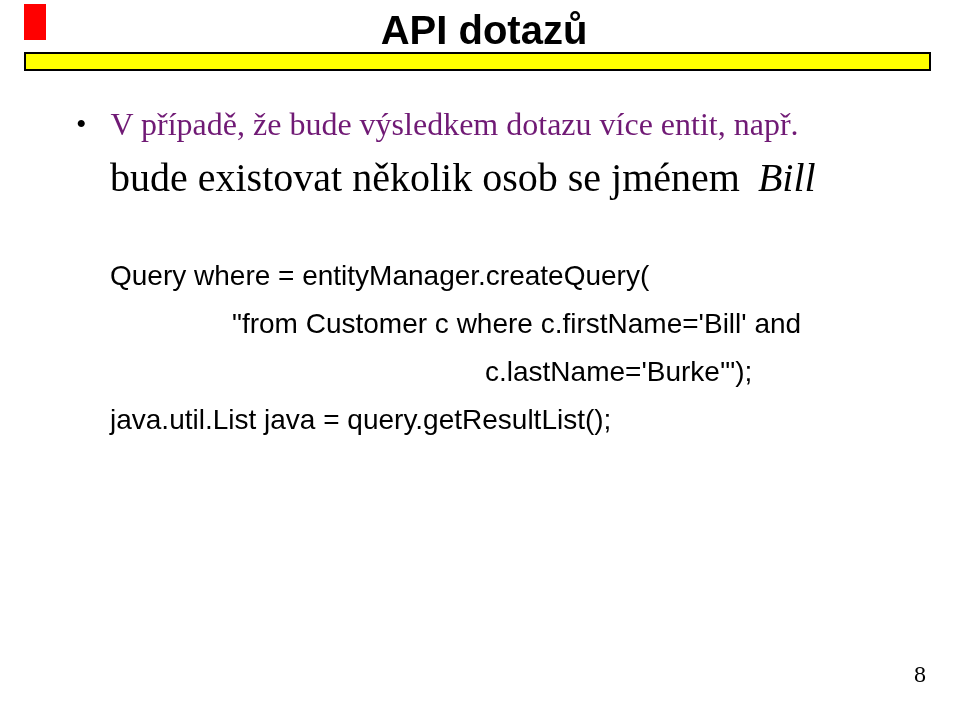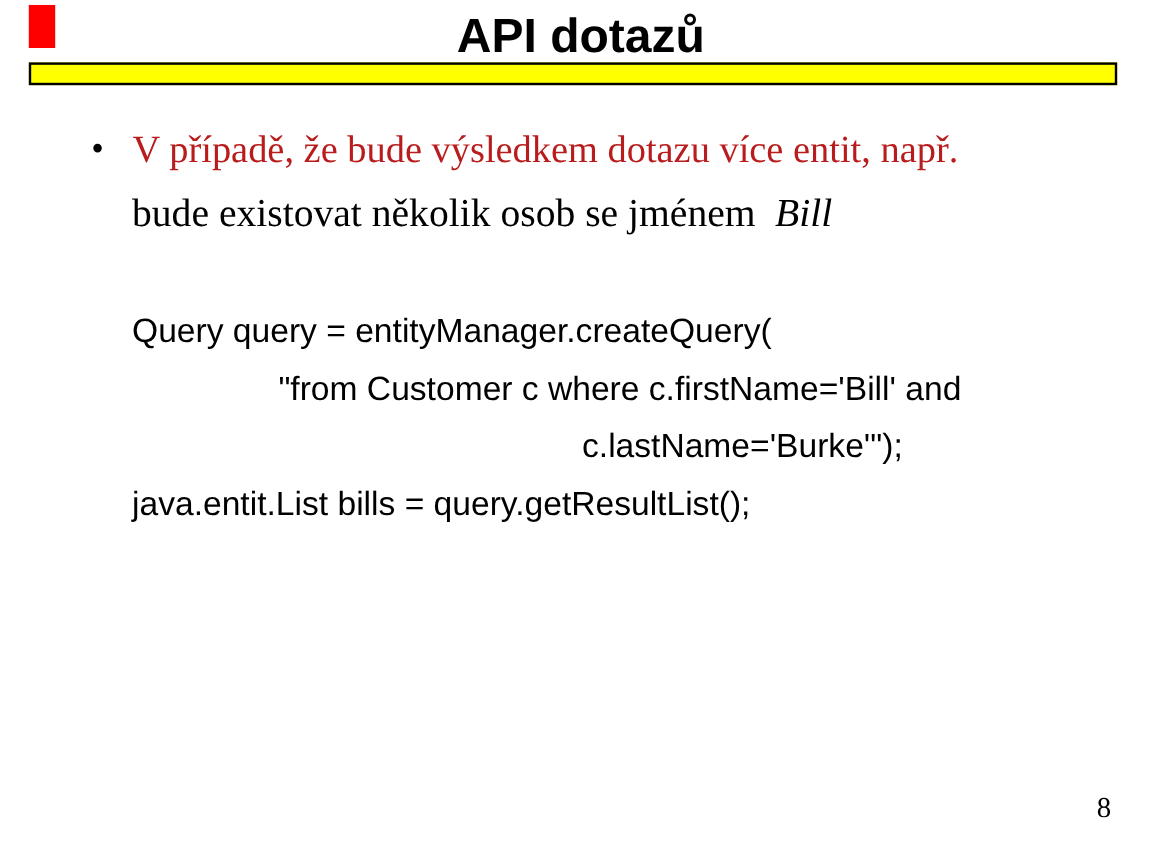--- a/index.html
+++ b/index.html
@@ -52,24 +52,24 @@
   }
   .bullet {
     font-size: 30px;
     line-height: 40px;
     margin-right: 16px;
     color: #000;
   }
   .bullet-text {
     font-size: 32px;
     line-height: 40px;
-    color: #b91c1c;
+    color: #701a75;
   }
   .indent-text {
-    font-size: 33px;
+    font-size: 40px;
     line-height: 40px;
     color: #000;
     margin-left: 34px;
   }
   .italic { font-style: italic; }
   .code-block {
     margin-top: 46px;
     margin-left: 34px;
     font-family: Arial, Helvetica, sans-serif;
     font-size: 28px;
@@ -99,20 +99,20 @@
 <div class="content">
   <div class="bullet-line">
     <span class="bullet">•</span>
     <span class="bullet-text">V případě, že bude výsledkem dotazu více entit, např.</span>
   </div>
   <div class="indent-text">
     <span>bude existovat několik osob se jménem </span><span class="italic">Bill</span>
   </div>
 
   <div class="code-block">
-    <div>Query query = entityManager.createQuery(</div>
+    <div>Query where = entityManager.createQuery(</div>
     <div class="code-line-2">"from Customer c where c.firstName='Bill' and</div>
     <div class="code-line-3">c.lastName='Burke'");</div>
-    <div>java.entit.List bills = query.getResultList();</div>
+    <div>java.util.List java = query.getResultList();</div>
   </div>
 </div>
 
 <div class="page-num">8</div>
 
 </body></html>

